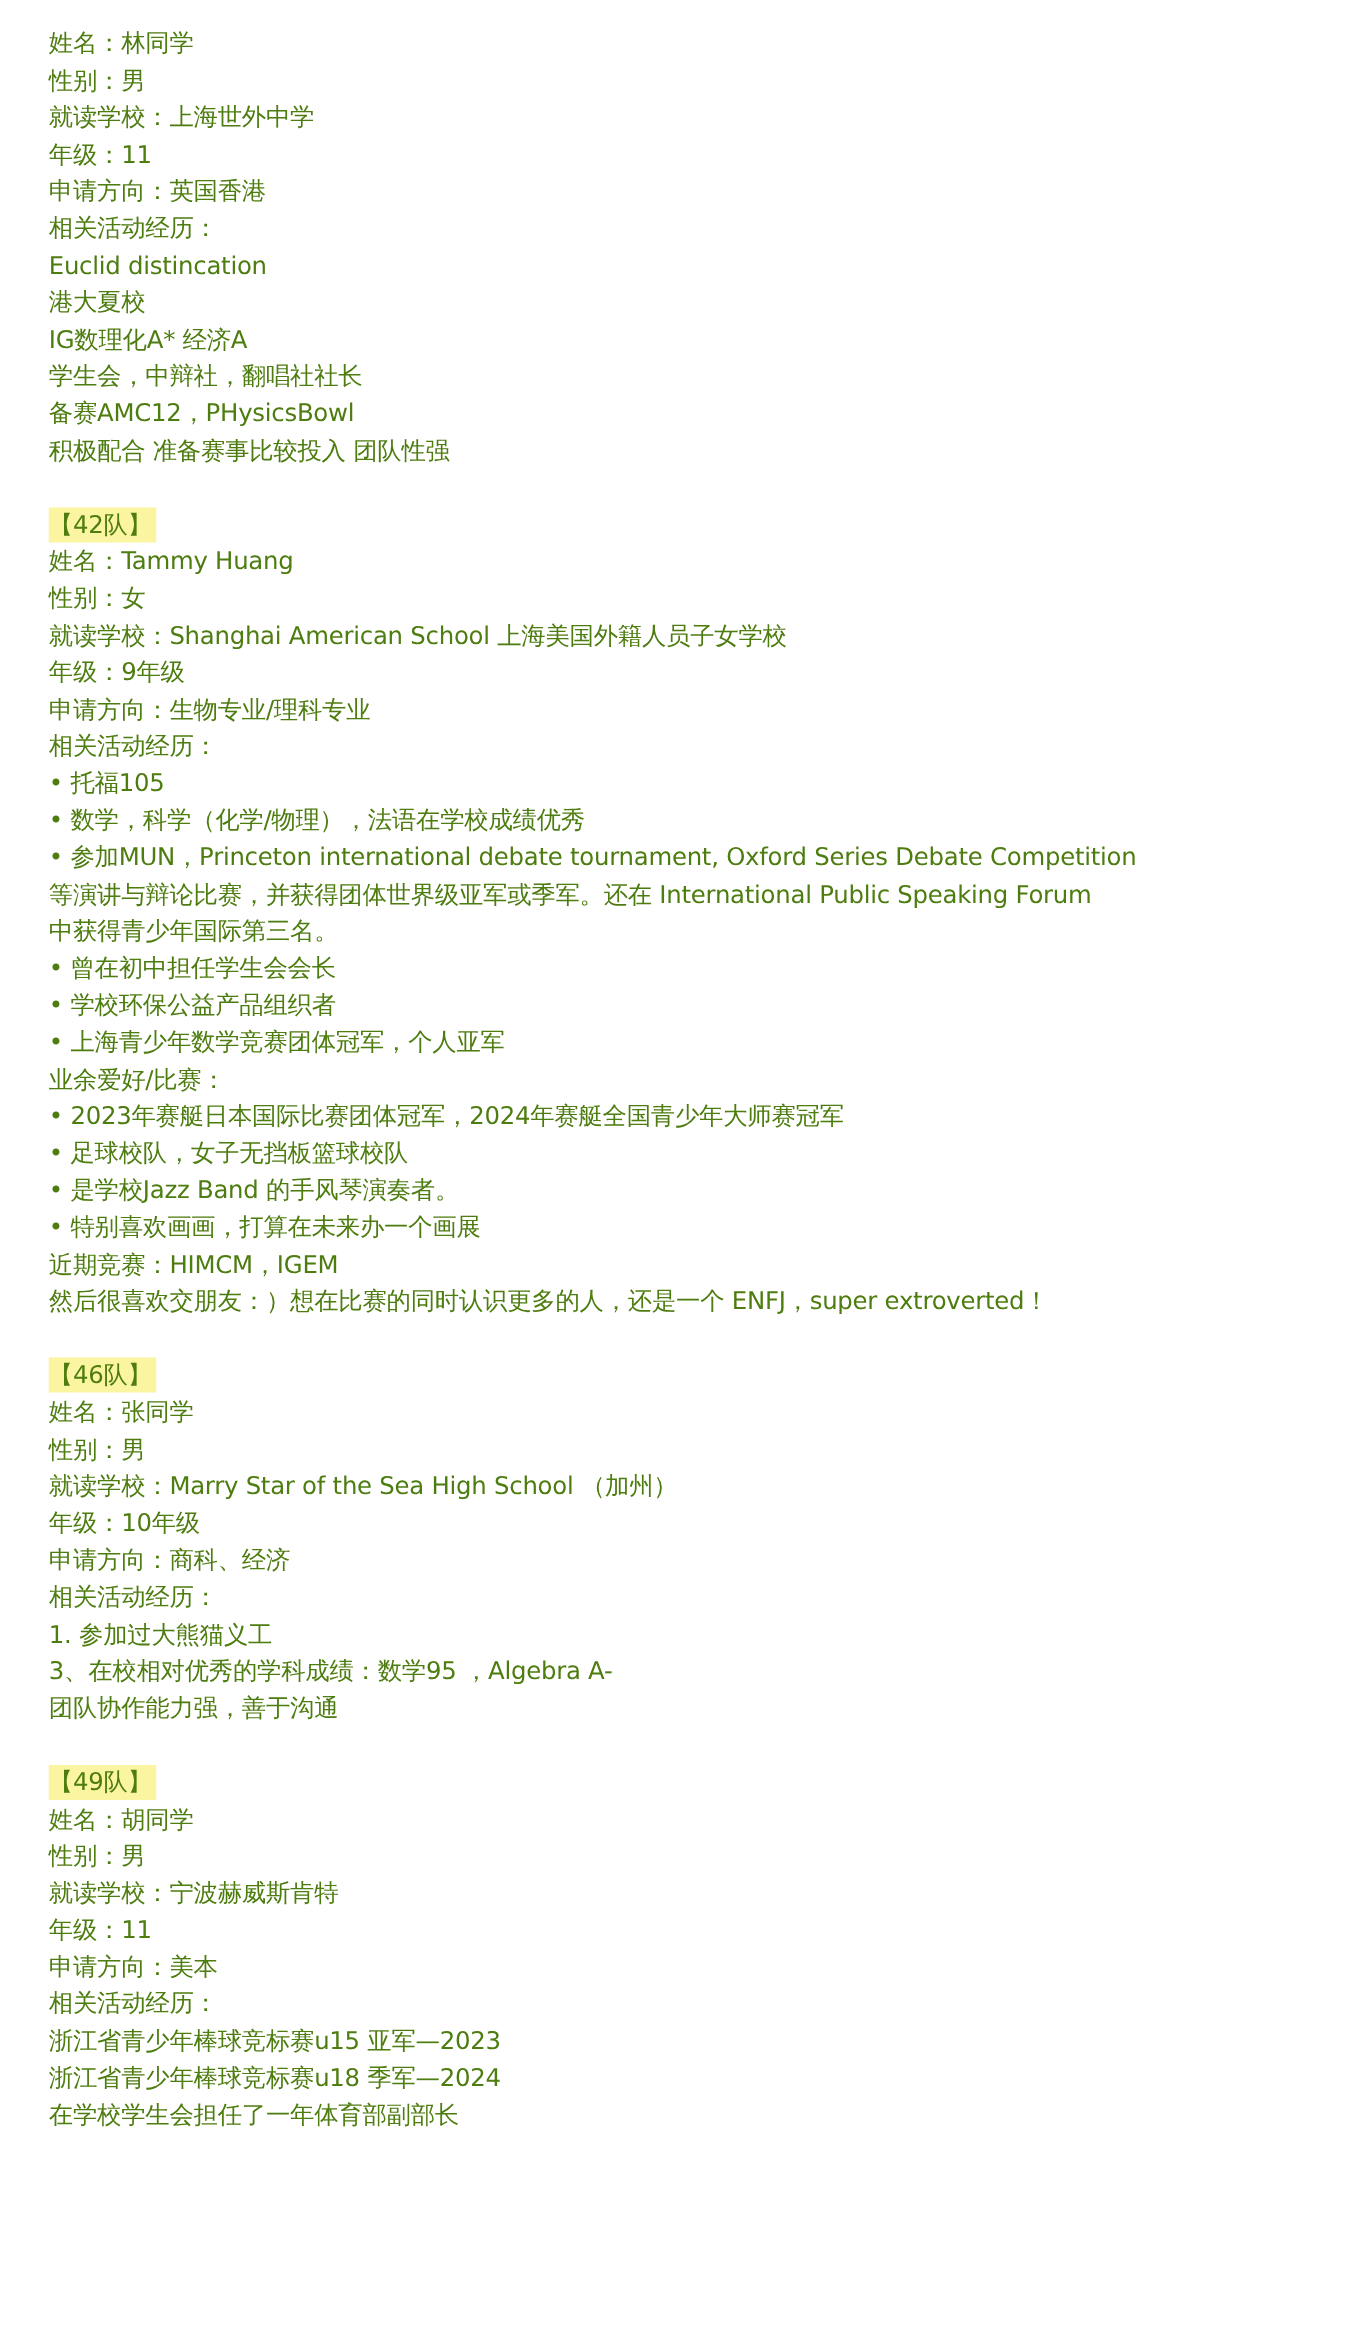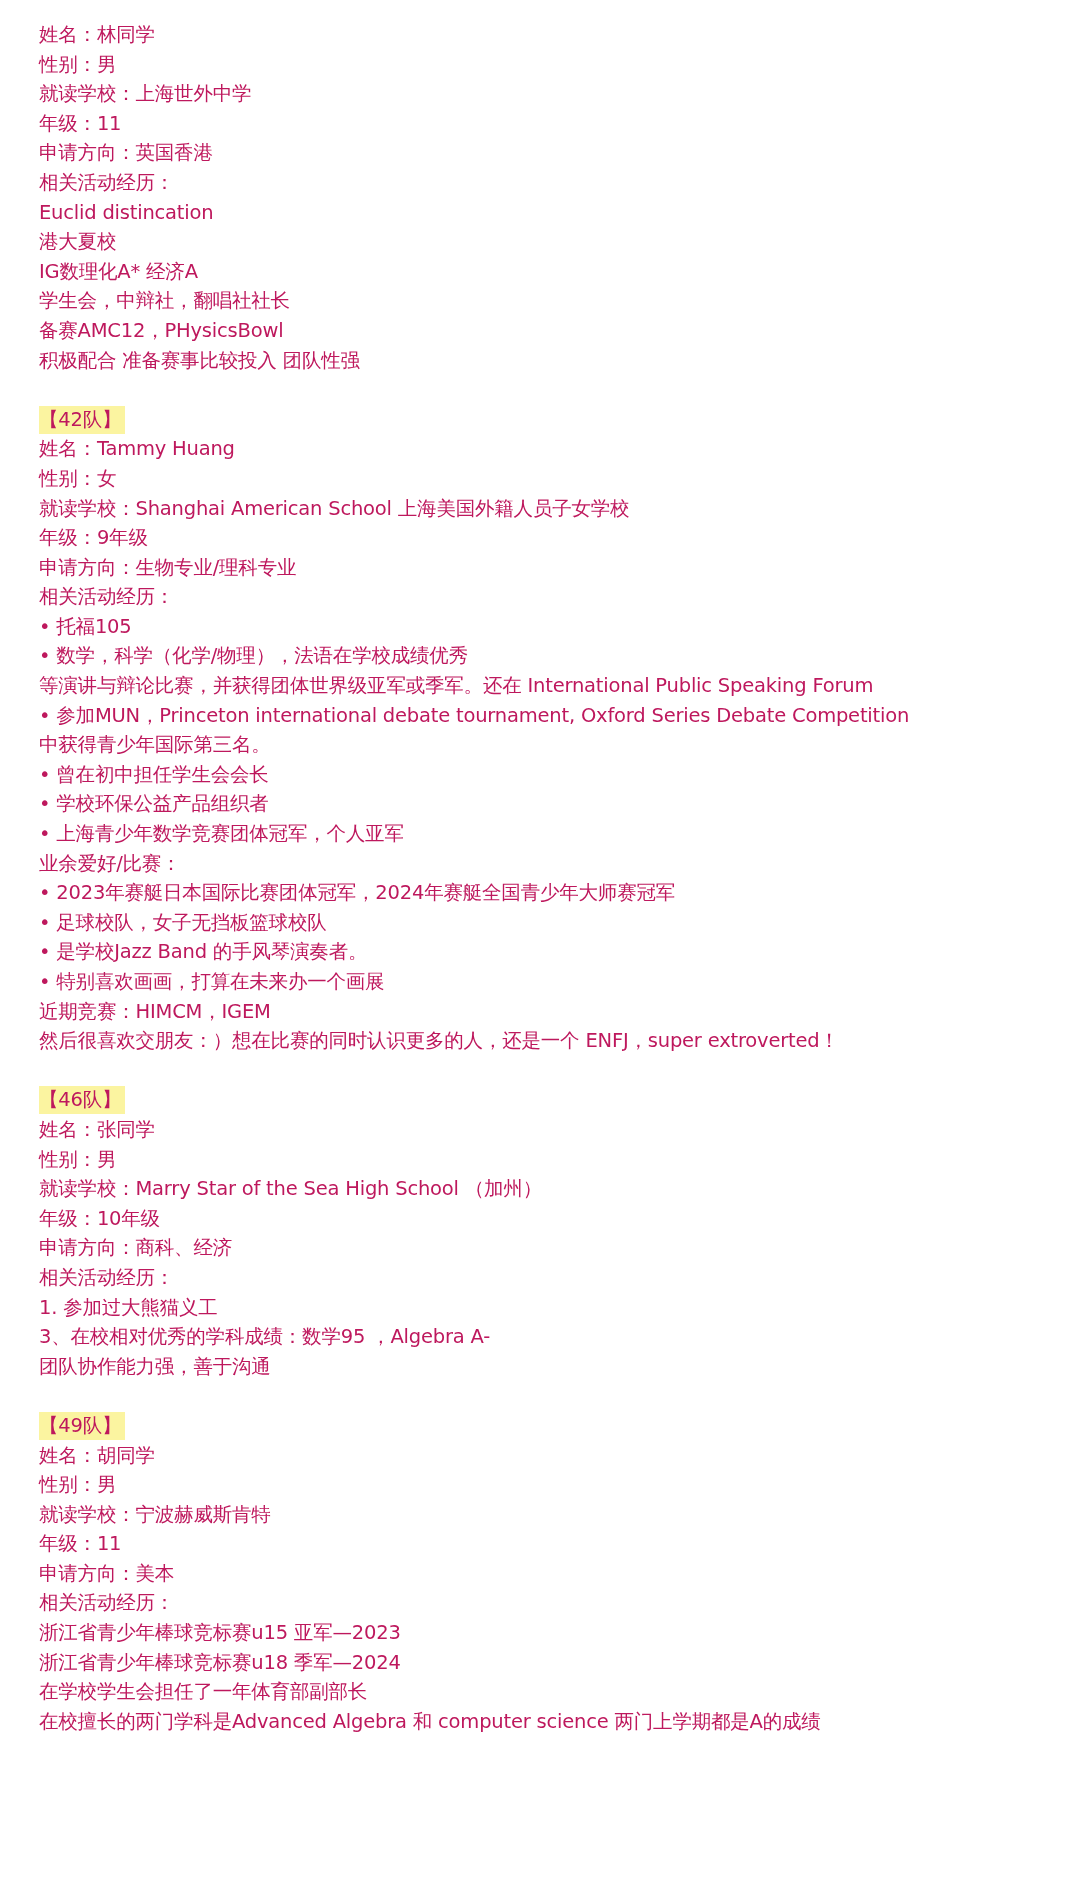--- a/index.html
+++ b/index.html
@@ -14,21 +14,21 @@
       position: relative;
     }
     .doc {
       position: absolute;
       left: 39px;
       top: 20px;
       width: 1020px;
       font-family: "DejaVu Sans", "Liberation Sans", sans-serif;
       font-size: 19.5px;
       line-height: 29.6px;
-      color: #be185d;
+      color: #4d7c0f;
       letter-spacing: -0.2px;
     }
     .line {
       white-space: nowrap;
       height: 29.6px;
     }
     .spacer {
       height: 29.6px;
     }
     .team-tag {
@@ -67,22 +67,22 @@
       <span class="team-tag">【42队】</span>
     </div>
     <div class="line">姓名：Tammy Huang</div>
     <div class="line">性别：女</div>
     <div class="line">就读学校：Shanghai American School 上海美国外籍人员子女学校</div>
     <div class="line">年级：9年级</div>
     <div class="line">申请方向：生物专业/理科专业</div>
     <div class="line">相关活动经历：</div>
     <div class="line">• 托福105</div>
     <div class="line">• 数学，科学（化学/物理），法语在学校成绩优秀</div>
+    <div class="line">• 参加MUN，Princeton international debate tournament, Oxford Series Debate Competition</div>
     <div class="line">等演讲与辩论比赛，并获得团体世界级亚军或季军。还在 International Public Speaking Forum</div>
-    <div class="line">• 参加MUN，Princeton international debate tournament, Oxford Series Debate Competition</div>
     <div class="line">中获得青少年国际第三名。</div>
     <div class="line">• 曾在初中担任学生会会长</div>
     <div class="line">• 学校环保公益产品组织者</div>
     <div class="line">• 上海青少年数学竞赛团体冠军，个人亚军</div>
     <div class="line">业余爱好/比赛：</div>
     <div class="line">• 2023年赛艇日本国际比赛团体冠军，2024年赛艇全国青少年大师赛冠军</div>
     <div class="line">• 足球校队，女子无挡板篮球校队</div>
     <div class="line">• 是学校Jazz Band 的手风琴演奏者。</div>
     <div class="line">• 特别喜欢画画，打算在未来办一个画展</div>
     <div class="line">近期竞赛：HIMCM，IGEM</div>
@@ -114,16 +114,15 @@
     </div>
     <div class="line">姓名：胡同学</div>
     <div class="line">性别：男</div>
     <div class="line">就读学校：宁波赫威斯肯特</div>
     <div class="line">年级：11</div>
     <div class="line">申请方向：美本</div>
     <div class="line">相关活动经历：</div>
     <div class="line">浙江省青少年棒球竞标赛u15 亚军—2023</div>
     <div class="line">浙江省青少年棒球竞标赛u18 季军—2024</div>
     <div class="line">在学校学生会担任了一年体育部副部长</div>
-    <div class="line">在校擅长的两门学科是Advanced Algebra 和 computer science 两门上学期都是A的成绩</div>
   </div>
 
 </div>
 
 </body></html>

